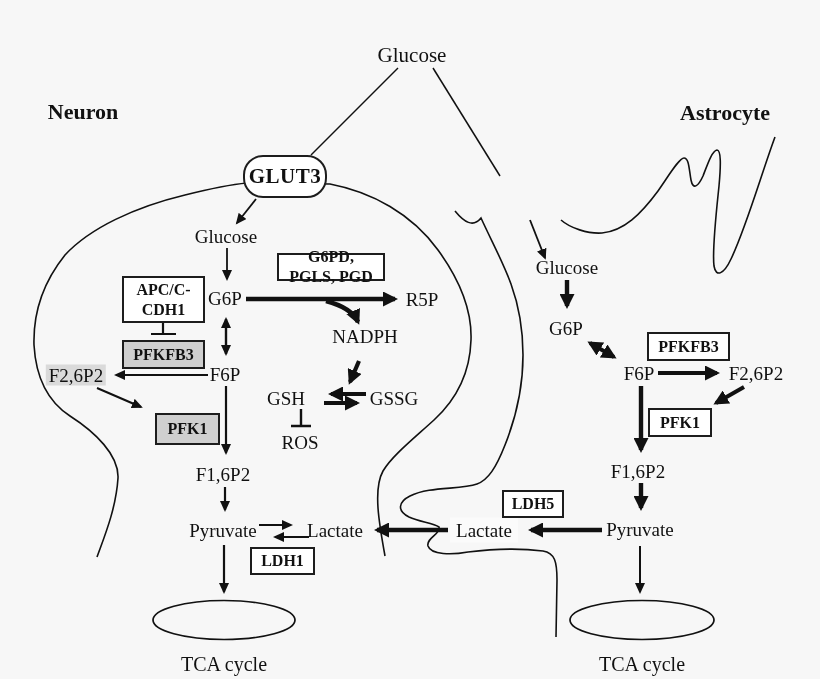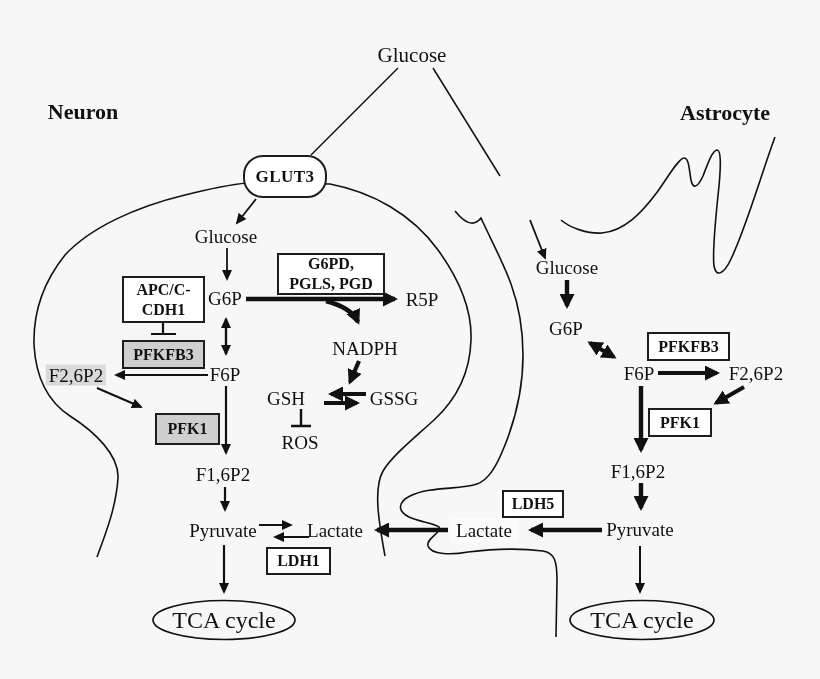--- a/index.html
+++ b/index.html
@@ -10,22 +10,22 @@
   .t{position:absolute;transform:translate(-50%,-50%);white-space:nowrap;
      font-size:19px;line-height:1;}
   .region{font-size:22px;font-weight:bold;}
   .hl{background:#dadada;padding:1px 3px;}
   .whitepad{background:#fbfbfb;padding:3px 6px;}
   .box{position:absolute;box-sizing:border-box;border:2px solid #1d1d1d;background:#fff;
        display:flex;flex-direction:column;align-items:center;justify-content:center;
        font-weight:bold;font-size:16px;text-align:center;line-height:1.25;}
   .box.gray{background:#cfcfcf;}
   .box .ln{display:block;white-space:nowrap;}
-  .glut{font-size:17px;letter-spacing:.5px;border-radius:20px;}
-  .ellipse-label{font-size:24px;}
+  .glut{font-size:21px;letter-spacing:.5px;border-radius:20px;}
+  .ellipse-label{font-size:20px;margin-top:44px;}
 </style>
 </head>
 <body>
 
 <div id="stage">
 
   <svg id="wires" viewBox="0 0 820 679" xmlns="http://www.w3.org/2000/svg">
     <defs>
       <marker id="ah-s" markerUnits="userSpaceOnUse" markerWidth="12" markerHeight="10" refX="9" refY="5" orient="auto-start-reverse">
         <path d="M0,0 L11,5 L0,10 z" fill="#111"></path>
@@ -99,40 +99,40 @@
   <div class="t" style="left:226px;top:236px">Glucose</div>
   <div class="t" style="left:225px;top:298px">G6P</div>
   <div class="t" style="left:225px;top:374px">F6P</div>
   <div class="t hl" style="left:76px;top:375px">F2,6P2</div>
   <div class="t" style="left:223px;top:474px">F1,6P2</div>
   <div class="t" style="left:223px;top:530px">Pyruvate</div>
   <div class="t" style="left:335px;top:530px">Lactate</div>
   <div class="t ellipse-label" style="left:224px;top:620px">TCA cycle</div>
 
   <div class="t" style="left:422px;top:299px">R5P</div>
-  <div class="t" style="left:365px;top:348px">NADPH</div>
+  <div class="t" style="left:365px;top:336px">NADPH</div>
   <div class="t" style="left:286px;top:398px">GSH</div>
   <div class="t" style="left:394px;top:398px">GSSG</div>
   <div class="t" style="left:300px;top:442px">ROS</div>
 
   <div class="box" style="left:122px;top:276px;width:83px;height:47px">
     <span class="ln">APC/C-</span>
     <span class="ln">CDH1</span>
   </div>
-  <div class="box" style="left:277px;top:253px;width:108px;height:42px">
+  <div class="box" style="left:277px;top:253px;width:108px;height:28px">
     <span class="ln">G6PD,</span>
     <span class="ln">PGLS, PGD</span>
   </div>
   <div class="box gray" style="left:122px;top:340px;width:83px;height:29px">
     <span class="ln">PFKFB3</span>
   </div>
   <div class="box gray" style="left:155px;top:413px;width:65px;height:32px">
     <span class="ln">PFK1</span>
   </div>
-  <div class="box" style="left:266px;top:547px;width:65px;height:28px">
+  <div class="box" style="left:250px;top:547px;width:65px;height:28px">
     <span class="ln">LDH1</span>
   </div>
 
   <div class="t" style="left:567px;top:267px">Glucose</div>
   <div class="t" style="left:566px;top:328px">G6P</div>
   <div class="t" style="left:639px;top:373px">F6P</div>
   <div class="t" style="left:756px;top:373px">F2,6P2</div>
   <div class="t" style="left:638px;top:471px">F1,6P2</div>
   <div class="t" style="left:640px;top:529px">Pyruvate</div>
   <div class="t whitepad" style="left:484px;top:530px">Lactate</div>

